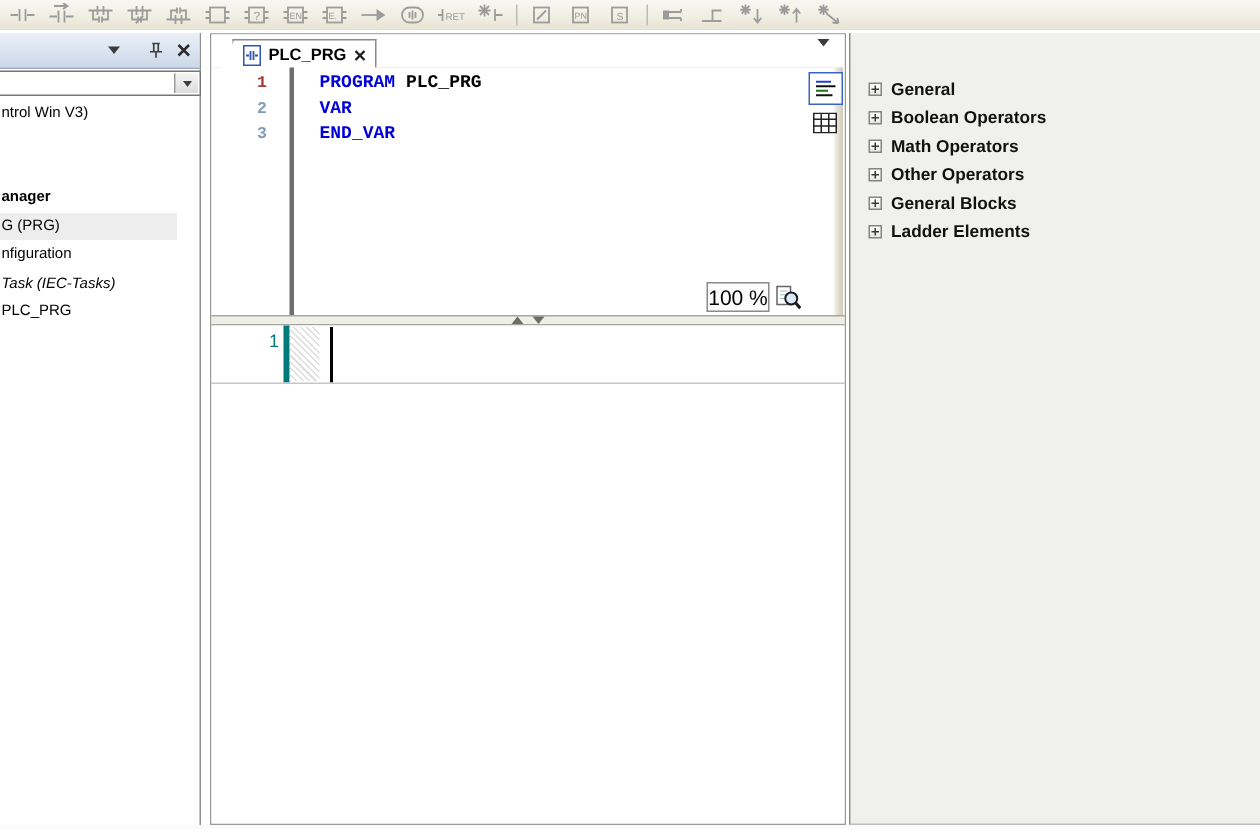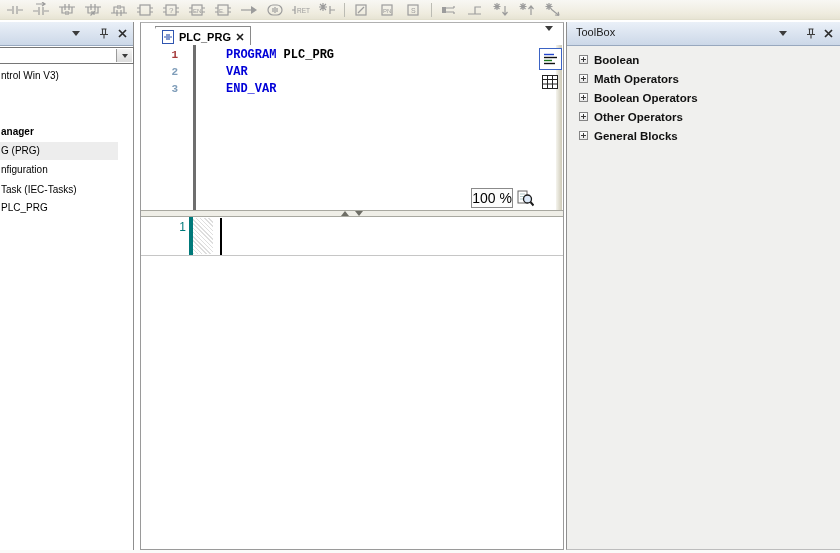--- a/index.html
+++ b/index.html
@@ -71,21 +71,21 @@
   }
   .tab-label{font-size:11px;font-weight:bold;color:#000;}
   .tabbar-drop{position:absolute;right:10px;top:8px;}
   
   .decl{position:absolute;left:0;top:22px;right:0;height:165px;background:#fff;}
   .decl-lines{position:absolute;left:0;top:2px;right:0;font-family:"Liberation Mono","DejaVu Sans Mono",monospace;font-size:12px;font-weight:bold;line-height:17px;}
   .dl-row{height:17px;white-space:pre;}
   .dl-num{display:inline-block;width:45px;text-align:right;padding-right:8px;box-sizing:border-box;font-size:11px;color:#7f9db9;}
   .dl-num.cur{color:#a53a3a;}
   .dl-code{padding-left:27px;}
-  .kw{color:#0000d8;margin-left:13px;}
+  .kw{color:#0000d8;}
   .margin-bar{position:absolute;left:52px;top:0;bottom:0;width:3px;background:#6e6e6e;}
   .decl-shade{position:absolute;right:1px;top:0;bottom:0;width:6px;background:linear-gradient(90deg,#f5f4ee, #cdc9b6);}
   .viewbtn1{
     position:absolute;left:398px;top:3px;width:21px;height:20px;background:#fff;
     border:1px solid #3b63c4;display:flex;align-items:center;justify-content:center;
   }
   .viewbtn2{position:absolute;left:400px;top:28px;width:18px;height:17px;display:flex;align-items:center;justify-content:center;}
   .zoombox{
     position:absolute;left:330px;top:143px;width:42px;height:20px;background:#fcfcfc;
     border:1px solid #8a8a8a;box-sizing:border-box;
@@ -278,21 +278,21 @@
         <span class="tri-down"></span>
       </div>
   </div>
 
   <div class="tree-sel"></div>
 
   <div class="tree-row" style="top:46px;">ntrol Win V3)</div>
   <div class="tree-row" style="top:102px;font-weight:bold;">anager</div>
   <div class="tree-row" style="top:121px;">G (PRG)</div>
   <div class="tree-row" style="top:140px;">nfiguration</div>
-  <div class="tree-row" style="top:160px;">Task (IEC-Tasks)</div>
+  <div class="tree-row" style="top:160px;font-style:italic;">Task (IEC-Tasks)</div>
   <div class="tree-row" style="top:178px;">PLC_PRG</div>
 </div>
 
 <div class="editor-panel">
   <div class="tabbar">
     <div class="tab">
       <svg width="12" height="14">
         <rect x="0.5" y="0.5" width="11" height="13" fill="#fff" stroke="#2f55b0"></rect>
         <path d="M2 7H4 M8 7H10 M5 4V10 M7 4V10" stroke="#2f55b0" stroke-width="1.2" fill="none"></path>
       </svg>
@@ -347,53 +347,41 @@
   <div class="ladder">
     <div class="net-num">1</div>
     <div class="net-rail"></div>
     <div class="net-hatch"></div>
     <div class="net-cursor"></div>
     <div class="net-bottom"></div>
   </div>
 </div>
 
 <div class="toolbox">
-  <div class="dock-header">
-    <span class="tbx-title">ToolBox</span>
-    <div class="dock-btn" style="left:209px;">
-        <span class="tri-down"></span>
-      </div>
-    <div class="dock-btn" style="left:236px;">
-      <svg width="12" height="13">
-          <path d="M4.5 2H9.5 M5.5 2V7 M8.5 2V7 M3 7.5H11 M7 7.5V11.5" stroke="#3c3c3c" stroke-width="1.1" fill="none"></path>
-        </svg>
-    </div>
-    <div class="dock-btn" style="left:254px;">
-      <svg width="9" height="9">
-          <path d="M1 1L8 8 M8 1L1 8" stroke="#2b2b2b" stroke-width="1.7" fill="none"></path>
-        </svg>
-    </div>
-  </div>
   <div class="tbx-list">
     <div class="tbx-row">
         <span class="plusbox"></span>
-        <span class="tbx-label">Boolean</span>
+        <span class="tbx-label">General</span>
+      </div>
+    <div class="tbx-row">
+        <span class="plusbox"></span>
+        <span class="tbx-label">Boolean Operators</span>
       </div>
     <div class="tbx-row">
         <span class="plusbox"></span>
         <span class="tbx-label">Math Operators</span>
       </div>
     <div class="tbx-row">
         <span class="plusbox"></span>
-        <span class="tbx-label">Boolean Operators</span>
-      </div>
-    <div class="tbx-row">
-        <span class="plusbox"></span>
         <span class="tbx-label">Other Operators</span>
       </div>
     <div class="tbx-row">
         <span class="plusbox"></span>
         <span class="tbx-label">General Blocks</span>
       </div>
+    <div class="tbx-row">
+        <span class="plusbox"></span>
+        <span class="tbx-label">Ladder Elements</span>
+      </div>
   </div>
 </div>
 
 <div class="bottom-strip"></div>
 
 </body></html>

